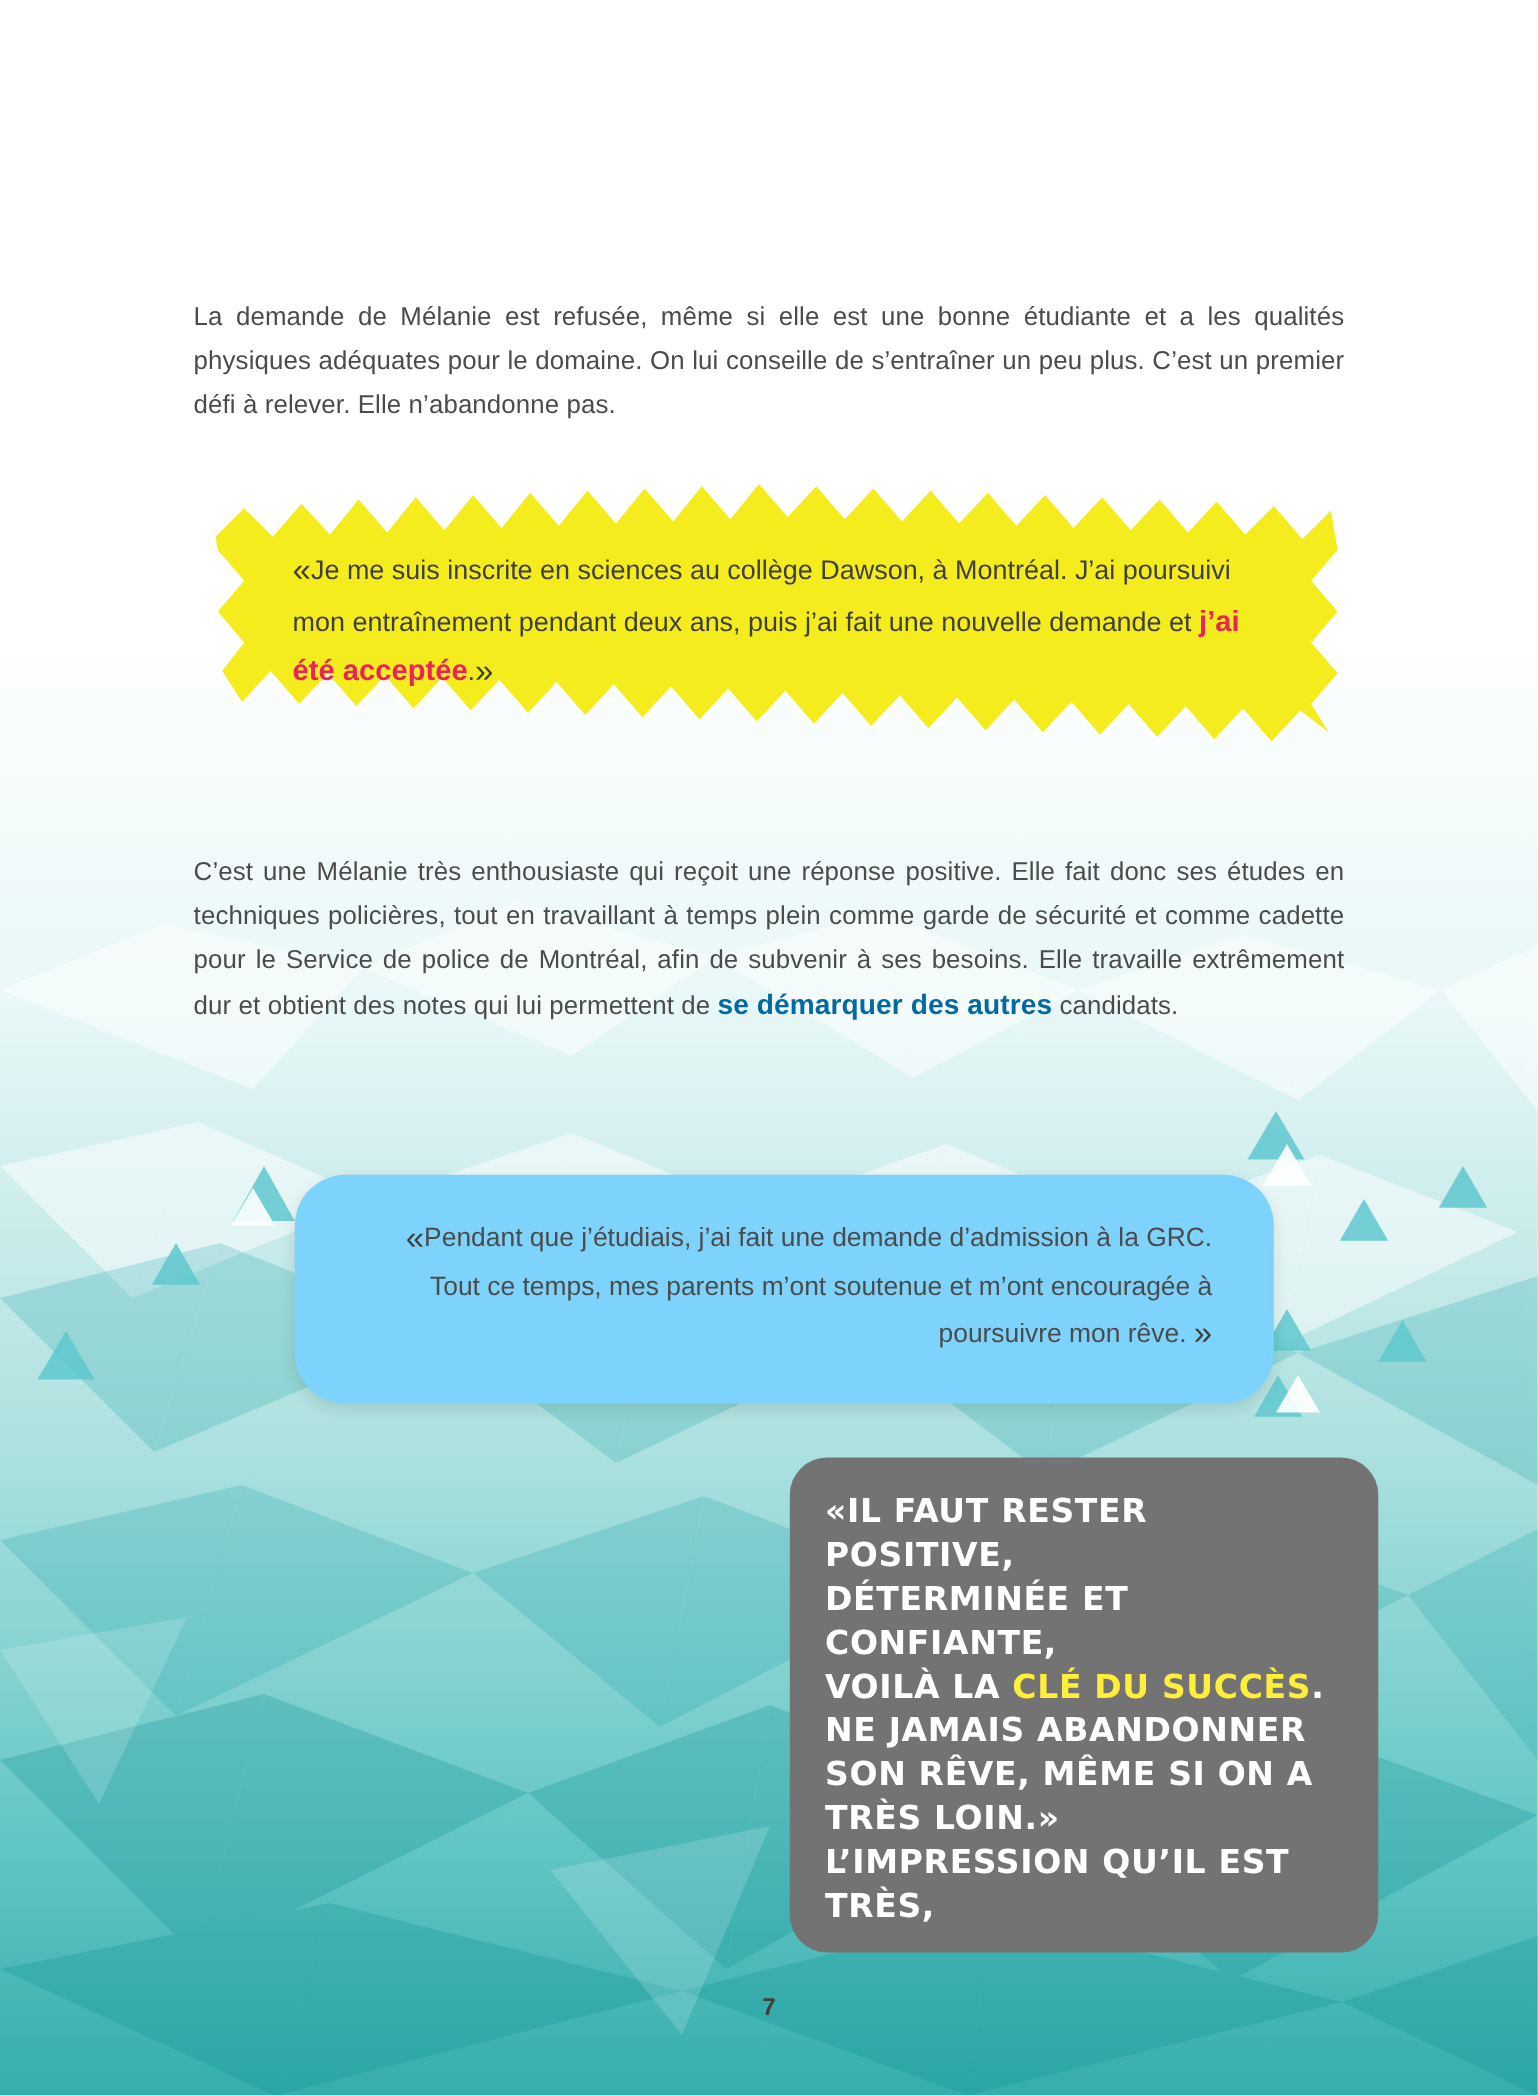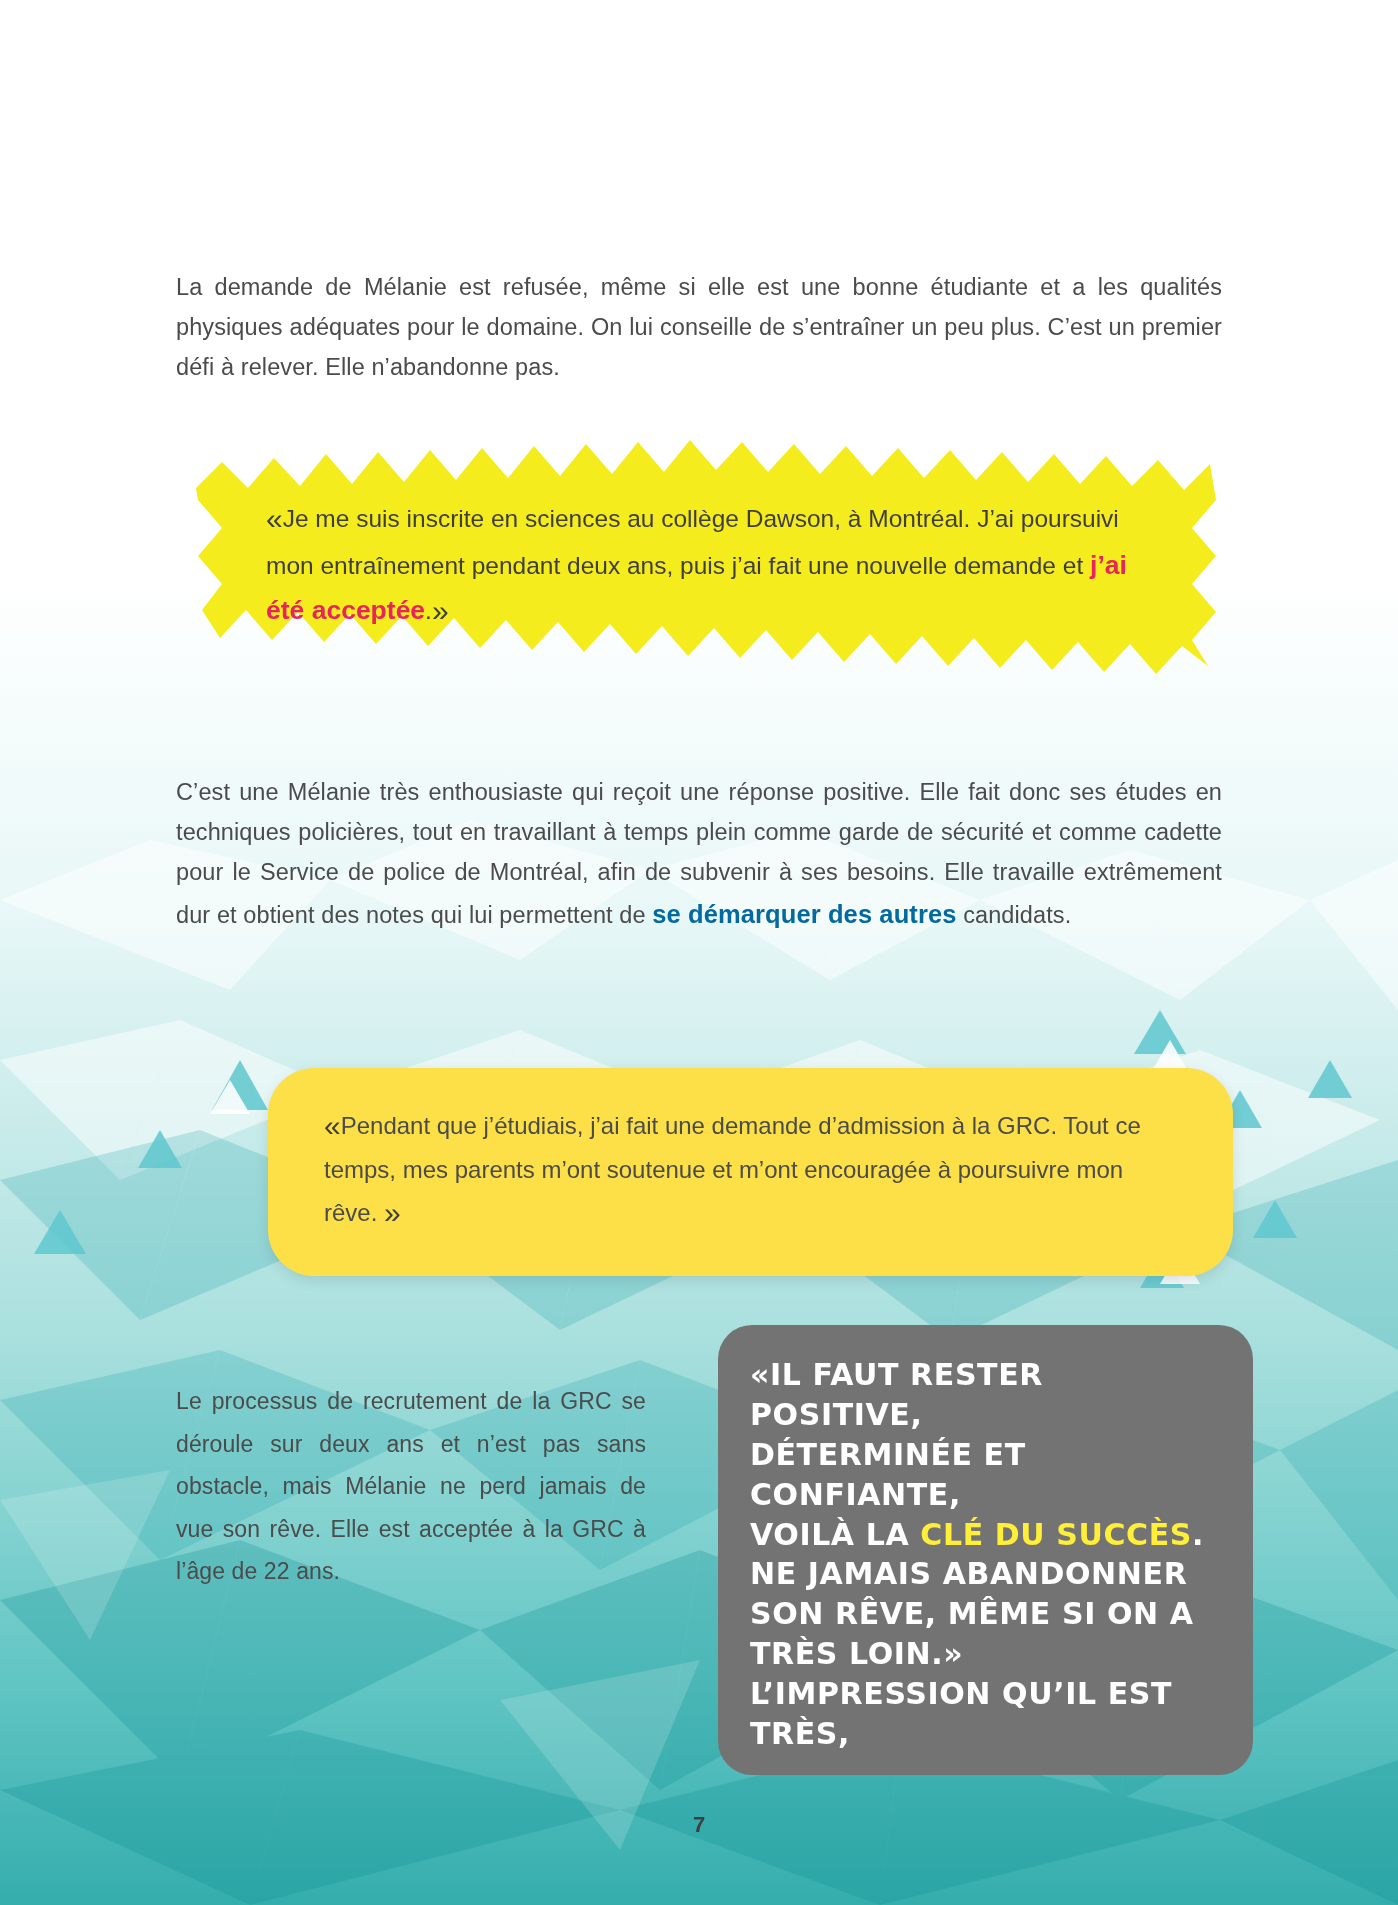--- a/index.html
+++ b/index.html
@@ -84,27 +84,27 @@
     font-weight: bold;
     font-size: 26.5px;
   }
   .guill { font-size: 30px; color: #3f3f3f; vertical-align: -2px; }
 
   
   .whitequote {
     position: absolute;
     left: 268px;
     top: 1068px;
-    width: 965px;
+    width: 890px;
     padding: 34px 56px 38px;
-    background: #fde047;
+    background: #7dd3fc;
     border-radius: 46px;
     box-sizing: border-box;
     box-shadow: 0 5px 14px rgba(0,0,0,.10);
-    text-align: left;
+    text-align: right;
     font-size: 24px;
     line-height: 1.62;
     color: #4b4b4b;
   }
 
   
   .tealbox {
     position: absolute;
     left: 718px;
     top: 1325px;
@@ -242,21 +242,20 @@
       <span class="guill">«</span><span>Je me suis inscrite en sciences au collège Dawson, à Montréal. J’ai poursuivi mon entraînement pendant deux ans, puis j’ai fait une nouvelle demande et </span><span class="accept">j’ai été acceptée</span><span>.</span><span class="guill">»</span>
     </div>
   </div>
 
   <p class="para para-2"><span>C’est une Mélanie très enthousiaste qui reçoit une réponse positive. Elle fait donc ses études en techniques policières, tout en travaillant à temps plein comme garde de sécurité et comme cadette pour le Service de police de Montréal, afin de subvenir à ses besoins. Elle travaille extrêmement dur et obtient des notes qui lui permettent de </span><span class="hl-pink">se démarquer des autres</span><span> candidats.</span></p>
 
   <div class="whitequote">
     <span class="guill">«</span><span>Pendant que j’étudiais, j’ai fait une demande d’admission à la GRC. Tout ce temps, mes parents m’ont soutenue et m’ont encouragée à poursuivre mon rêve.</span> <span class="guill">»</span>
   </div>
 
-  <p class="para para-3">Le processus de recrutement de la GRC se déroule sur deux ans et n’est pas sans obstacle, mais Mélanie ne perd jamais de vue son rêve. Elle est acceptée à la GRC à l’âge de 22 ans.</p>
 
   <div class="tealbox">
     <div>«Il faut rester positive,</div>
     <div>déterminée et confiante,</div>
     <div><span>voilà la </span><span class="yellow">clé du succès</span><span>.</span></div>
     <div>Ne jamais abandonner</div>
     <div>son rêve, même si on a</div>
     <div>très loin.»</div>
     <div>l’impression qu’il est très,</div>
   </div>

